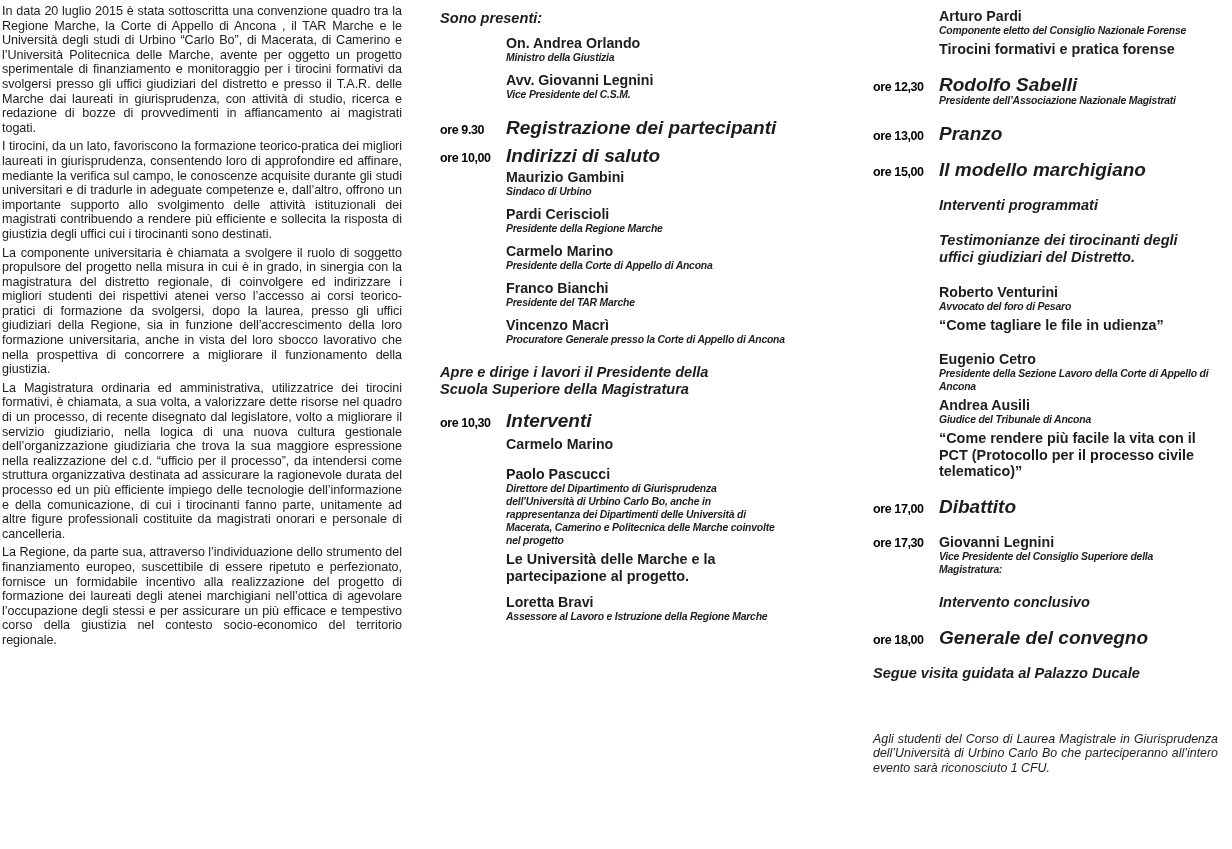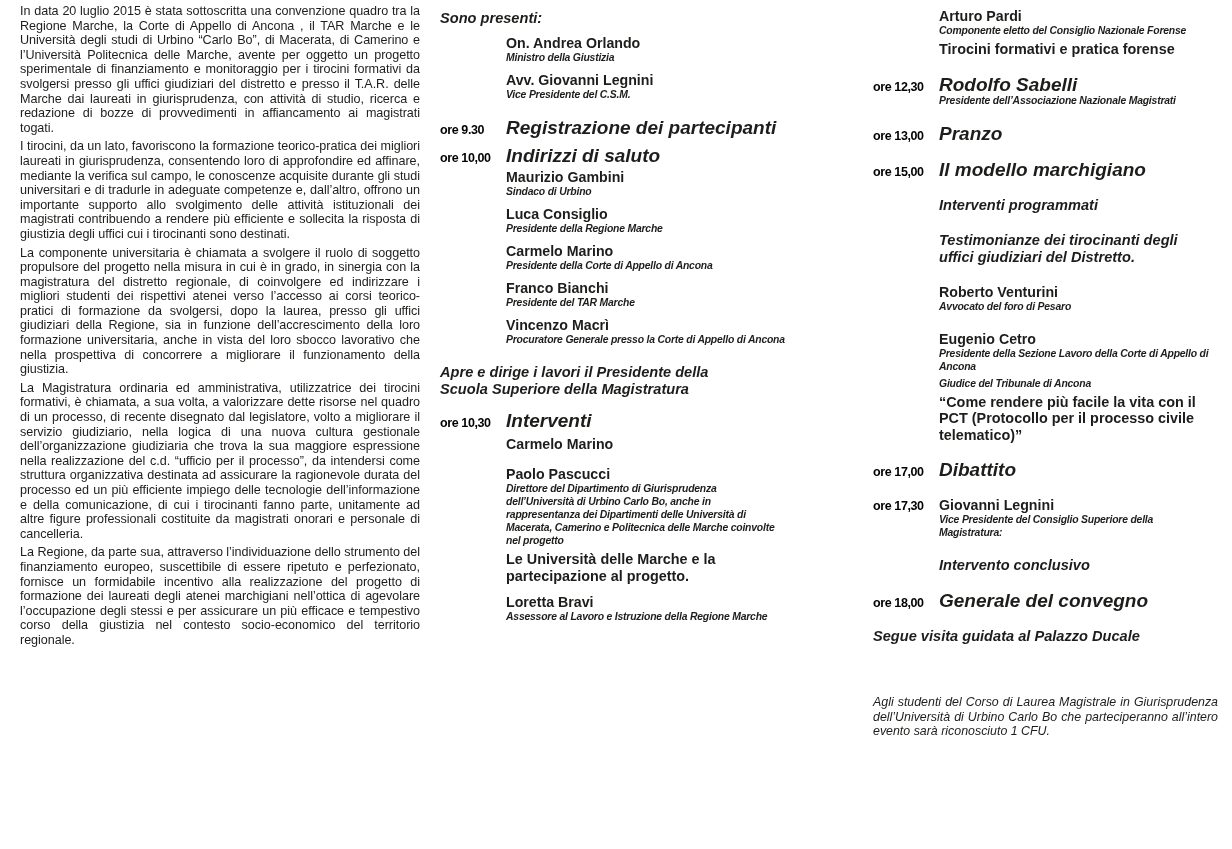--- a/index.html
+++ b/index.html
@@ -1,20 +1,20 @@
 <!DOCTYPE html>
 <html><head>
 <meta charset="utf-8">
 <style>
   * { box-sizing: border-box; margin: 0; padding: 0; }
   html, body { width: 1232px; height: 849px; background: #ffffff; overflow: hidden; }
   body { position: relative; font-family: "Liberation Sans", sans-serif; color: #1d1d1b; }
 
   .col { position: absolute; top: 0; }
-  #col-left { left: 20px; width: 400px; top: 4px; }
+  #col-left { left: 2px; width: 400px; top: 4px; }
   #col-mid { left: 440px; width: 350px; top: 10px; }
   #col-right { left: 873px; width: 350px; top: 8px; }
 
   .para { font-size: 12.6px; line-height: 14.6px; text-align: justify; margin-bottom: 4px; letter-spacing: -0.05px; }
 
   .section-head { font-style: italic; font-weight: bold; font-size: 14.6px; line-height: 17px; }
   .row { display: flex; align-items: baseline; }
   .time { color: #000000; font-weight: bold; font-size: 12.5px; width: 66px; flex: none; letter-spacing: -0.4px; }
   .time-title { font-style: italic; font-weight: bold; font-size: 19px; line-height: 17px; }
   .indent { margin-left: 66px; }
@@ -61,21 +61,21 @@
 
   <div class="row sp10">
     <span class="time">ore 10,00</span>
     <span class="time-title">Indirizzi di saluto</span>
   </div>
   <div class="indent sp4">
     <div class="name">Maurizio Gambini</div>
     <div class="role">Sindaco di Urbino</div>
   </div>
   <div class="indent sp8">
-    <div class="name">Luca Consiglio</div>
+    <div class="name">Pardi Ceriscioli</div>
     <div class="role">Presidente della Regione Marche</div>
   </div>
   <div class="indent sp8">
     <div class="name">Carmelo Marino</div>
     <div class="role">Presidente della Corte di Appello di Ancona</div>
   </div>
   <div class="indent sp8">
     <div class="name">Franco Bianchi</div>
     <div class="role">Presidente del TAR Marche</div>
   </div>
@@ -128,26 +128,28 @@
   <div class="row sp18">
     <span class="time">ore 15,00</span>
     <span class="time-title">Il modello marchigiano</span>
   </div>
   <div class="indent ital sp18">Interventi programmati</div>
   <div class="indent ital sp18" style="width:270px;">Testimonianze dei tirocinanti degli uffici giudiziari del Distretto.</div>
 
   <div class="indent sp18">
     <div class="name">Roberto Venturini</div>
     <div class="role">Avvocato del foro di Pesaro</div>
+    <div class="talk sp4">“Come tagliare le file in udienza”</div>
   </div>
   <div class="indent sp18" style="width:270px;">
     <div class="name">Eugenio Cetro</div>
     <div class="role">Presidente della Sezione Lavoro della Corte di Appello di Ancona</div>
   </div>
   <div class="indent sp4" style="width:285px;">
+    <div class="name">Andrea Ausili</div>
     <div class="role">Giudice del Tribunale di Ancona</div>
     <div class="talk sp4">“Come rendere più facile la vita con il PCT (Protocollo per il processo civile telematico)”</div>
   </div>
 
   <div class="row sp18">
     <span class="time">ore 17,00</span>
     <span class="time-title">Dibattito</span>
   </div>
 
   <div class="row sp18">

